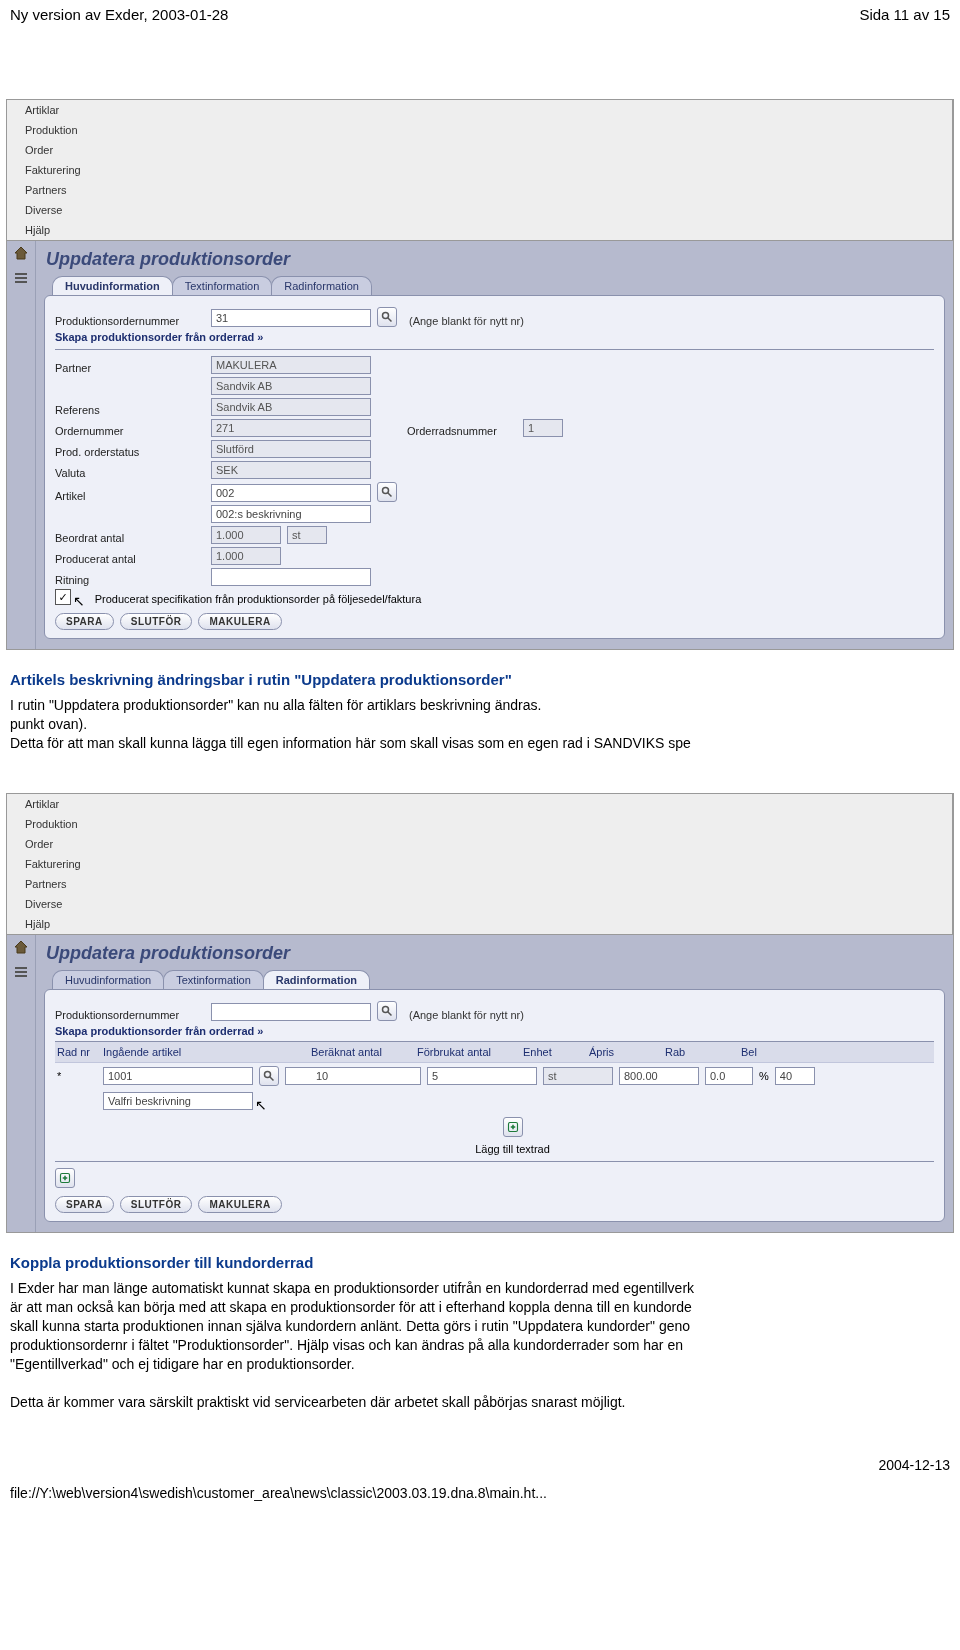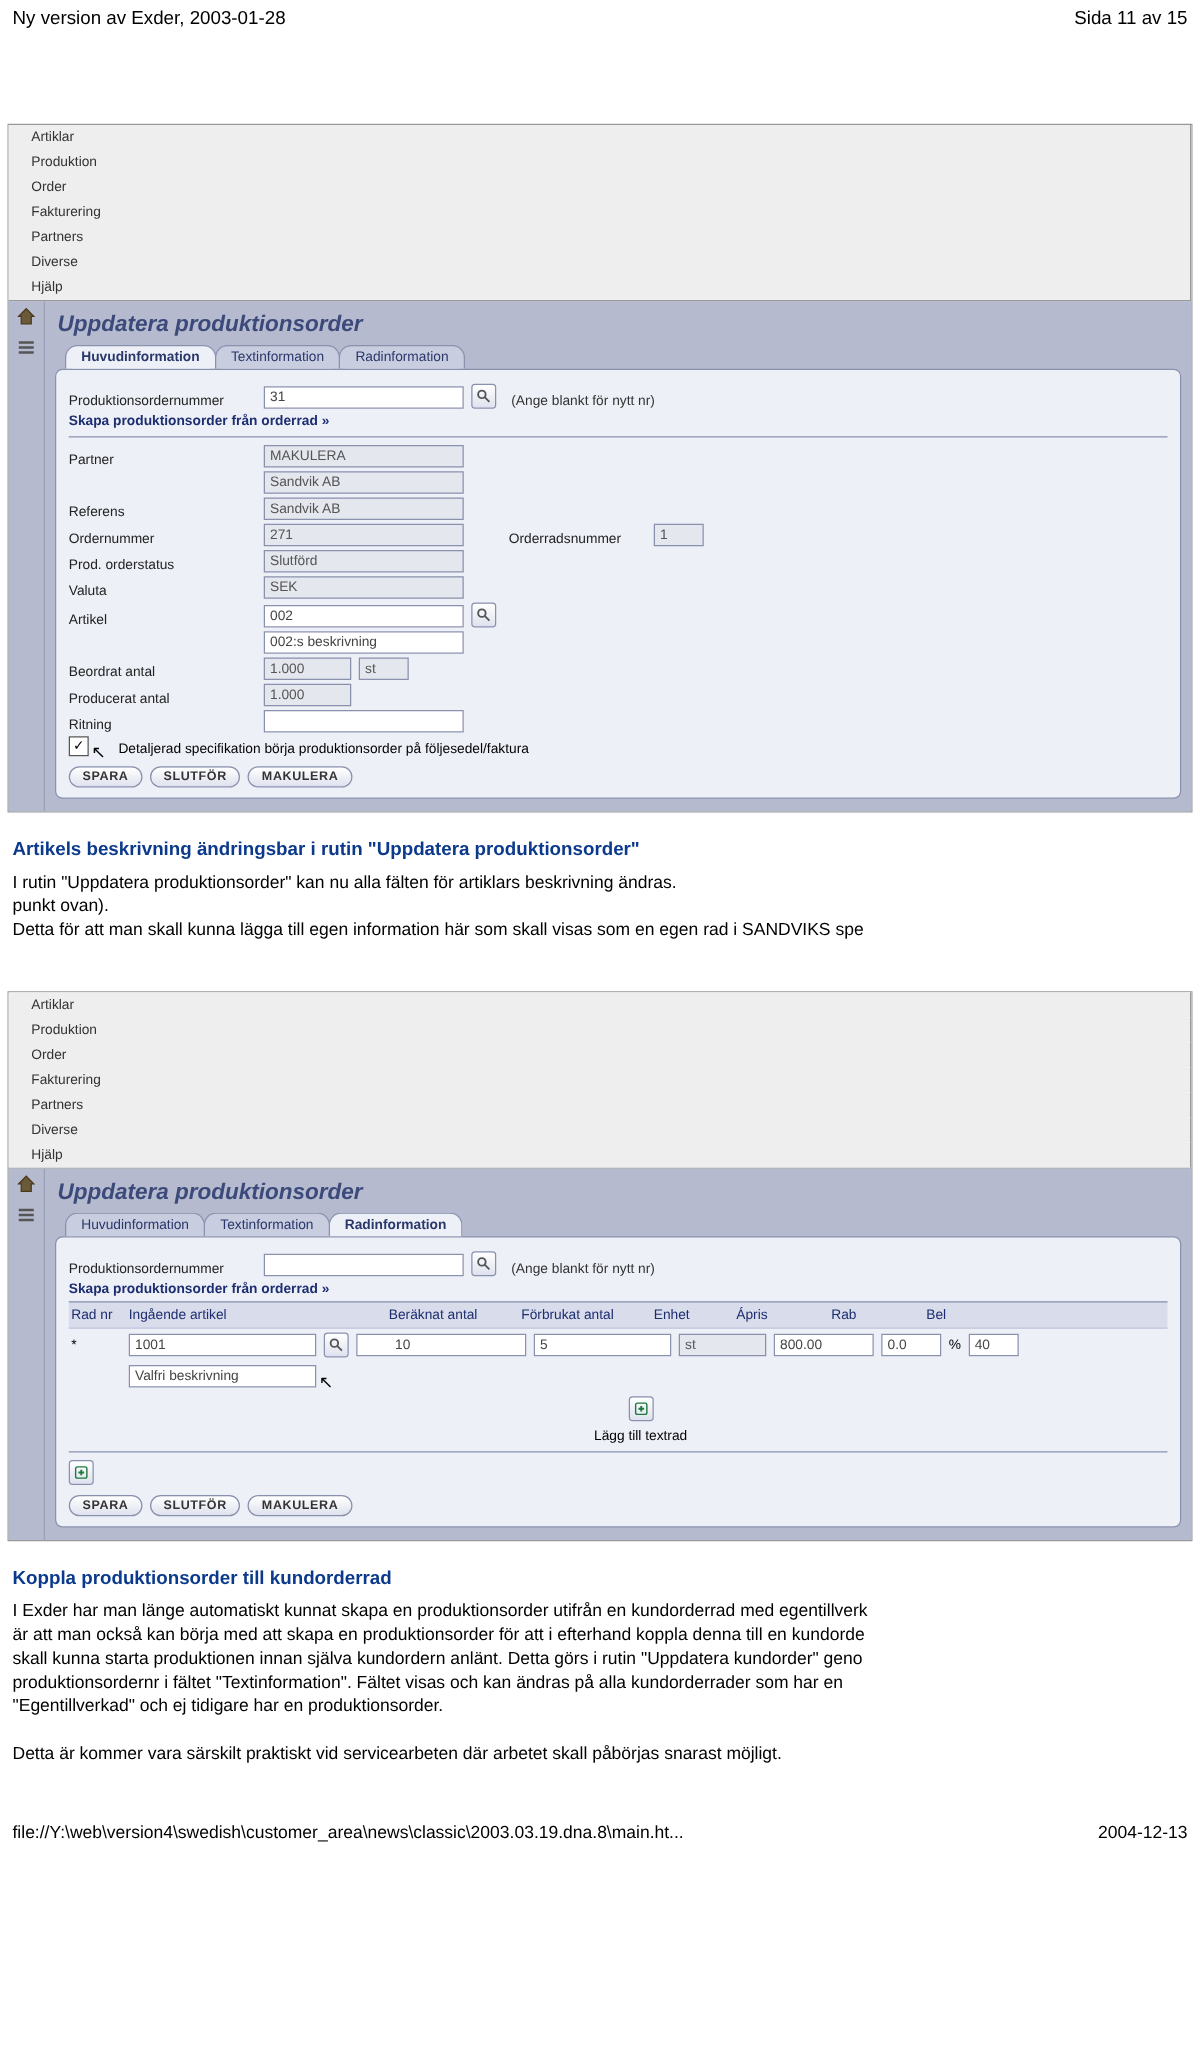--- a/index.html
+++ b/index.html
@@ -192,21 +192,21 @@
     font-weight: bold;
     font-size: 15px;
     margin: 12px 0 6px 0;
   }
   .footer {
     position: relative;
     margin-top: 30px;
     padding: 6px 10px;
     font-size: 14px;
   }
-  .footer .left { float: left; }
+  .footer .left { float: left; margin-top: 28px; }
   .footer .right { float: right; }
 </style>
 </head>
 <body>
 
 <div class="page-header clearfix">
   <span class="left">Ny version av Exder, 2003-01-28</span>
   <span class="right">Sida 11 av 15</span>
 </div>
 
@@ -310,21 +310,21 @@
           <div class="label">Producerat antal</div>
           <div class="fakeinput w2 ro">1.000</div>
         </div>
         <div class="row">
           <div class="label">Ritning</div>
           <div class="fakeinput w1"></div>
         </div>
         <div class="row">
           <span class="checkbox">✓</span>
           <span class="cursor">↖</span>
-          <span>Detaljerad specifikation börja produktionsorder på följesedel/faktura</span>
+          <span>Producerat specifikation från produktionsorder på följesedel/faktura</span>
         </div>
         <div class="btn-row">
           <div class="pillbtn">SPARA</div>
           <div class="pillbtn">SLUTFÖR</div>
           <div class="pillbtn">MAKULERA</div>
         </div>
       </div>
     </div>
   </div>
 </div>
@@ -447,21 +447,21 @@
       </div>
     </div>
   </div>
 </div>
 
 <div class="article-text">
   <div class="article-heading">Koppla produktionsorder till kundorderrad</div>
   <div>I Exder har man länge automatiskt kunnat skapa en produktionsorder utifrån en kundorderrad med egentillverk</div>
   <div>är att man också kan börja med att skapa en produktionsorder för att i efterhand koppla denna till en kundorde</div>
   <div>skall kunna starta produktionen innan själva kundordern anlänt. Detta görs i rutin "Uppdatera kundorder" geno</div>
-  <div>produktionsordernr i fältet "Textinformation". Fältet visas och kan ändras på alla kundorderrader som har en</div>
+  <div>produktionsordernr i fältet "Produktionsorder". Hjälp visas och kan ändras på alla kundorderrader som har en</div>
   <div>"Egentillverkad" och ej tidigare har en produktionsorder.</div>
   <br>
   <div>Detta är kommer vara särskilt praktiskt vid servicearbeten där arbetet skall påbörjas snarast möjligt.</div>
 </div>
 
 <div class="footer clearfix">
   <span class="left">file://Y:\web\version4\swedish\customer_area\news\classic\2003.03.19.dna.8\main.ht...</span>
   <span class="right">2004-12-13</span>
 </div>
 

